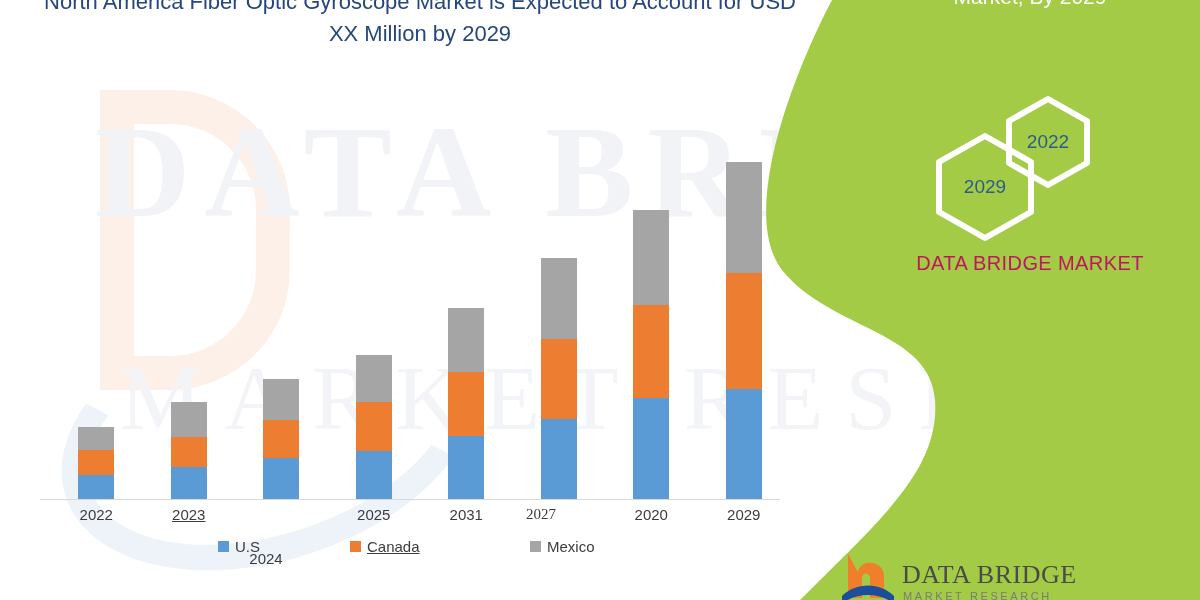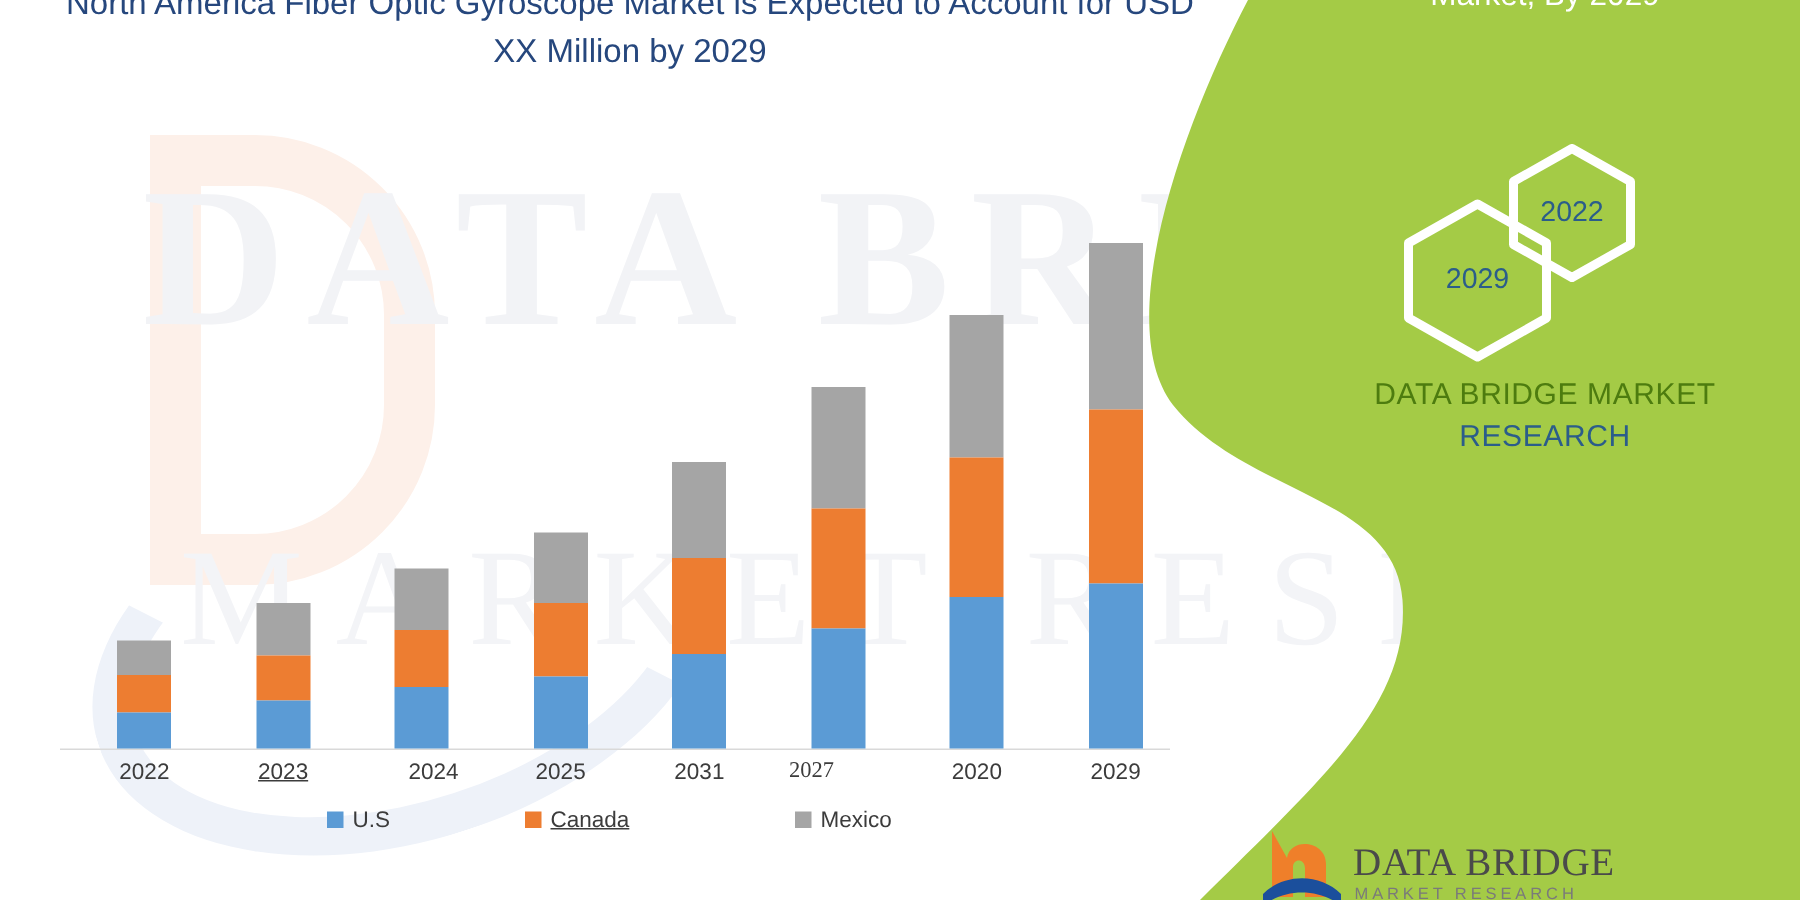--- a/index.html
+++ b/index.html
@@ -159,21 +159,21 @@
     font-size: 19px;
     font-weight: 400;
   }
   #hex-2029 { left: 933px; top: 132px; width: 104px; height: 110px; }
   #hex-2022 { left: 1005px; top: 96px; width: 86px; height: 92px; }
 
   .brand-line1 {
     position: absolute;
     left: 860px; top: 252px;
     width: 340px; text-align: center;
-    color: #4d7c0f;
+    color: #be185d;
     font-size: 20px;
     letter-spacing: .4px;
   }
   .brand-line2 {
     position: absolute;
     left: 860px; top: 280px;
     width: 340px; text-align: center;
     color: #2b5d8a;
     font-size: 20px;
     letter-spacing: .4px;
@@ -265,21 +265,21 @@
           <div class="seg seg-mexico" style="height: 111px; background: rgb(165, 165, 165);"></div>
           <div class="seg seg-canada" style="height: 116px; background: rgb(237, 125, 49);"></div>
           <div class="seg seg-us" style="height: 110px; background: rgb(91, 155, 213);"></div>
         </div>
       </div>
   </div>
 
   <div class="xaxis">
       <div class="xtick" style="left: 26.25px;">2022</div>
       <div class="xtick" style="left: 118.75px; text-decoration: underline;">2023</div>
-      <div class="xtick" style="left: 219px;">2024</div>
+      <div class="xtick" style="left: 196px; margin-top: 44px;">2024</div>
       <div class="xtick" style="left: 303.75px;">2025</div>
       <div class="xtick" style="left: 396.25px;">2031</div>
       <div class="xtick" style="left: 471px; font-family: Liberation Serif, serif;">2027</div>
       <div class="xtick" style="left: 581.25px;">2020</div>
       <div class="xtick" style="left: 673.75px;">2029</div>
     </div>
 
   <div class="legend">
       <div class="legend-item" style="left: 140px; padding-left: 38px;">
         <span class="legend-swatch" style="background: rgb(91, 155, 213);"></span>
@@ -314,21 +314,20 @@
   </div>
 
   <div class="hex" id="hex-2022">
     <svg viewBox="0 0 86 92" aria-hidden="true">
       <polygon points="43,3 82,25 82,67 43,89 4,67 4,25" fill="none" stroke="#ffffff" stroke-width="6" stroke-linejoin="round"></polygon>
     </svg>
     <span class="hex-label">2022</span>
   </div>
 
   <div class="brand-line1">DATA BRIDGE MARKET</div>
-  <div class="brand-line2">RESEARCH</div>
 
   <div class="logo">
     <div class="logo-mark">
       <svg width="56" height="56" viewBox="0 0 56 56" aria-hidden="true">
         <path d="M8 2 L8 46 L22 46 L22 26 C22 20 30 20 30 27 L30 46 L44 46 L44 24 C44 8 20 6 18 20 Z" fill="#ef7f2a"></path>
         <path d="M2 44 C16 30 40 30 54 44 L54 52 C40 40 16 40 2 52 Z" fill="#1b4f9c"></path>
       </svg>
     </div>
     <div class="logo-text-main">DATA BRIDGE</div>
     <div class="logo-text-sub">MARKET RESEARCH</div>

